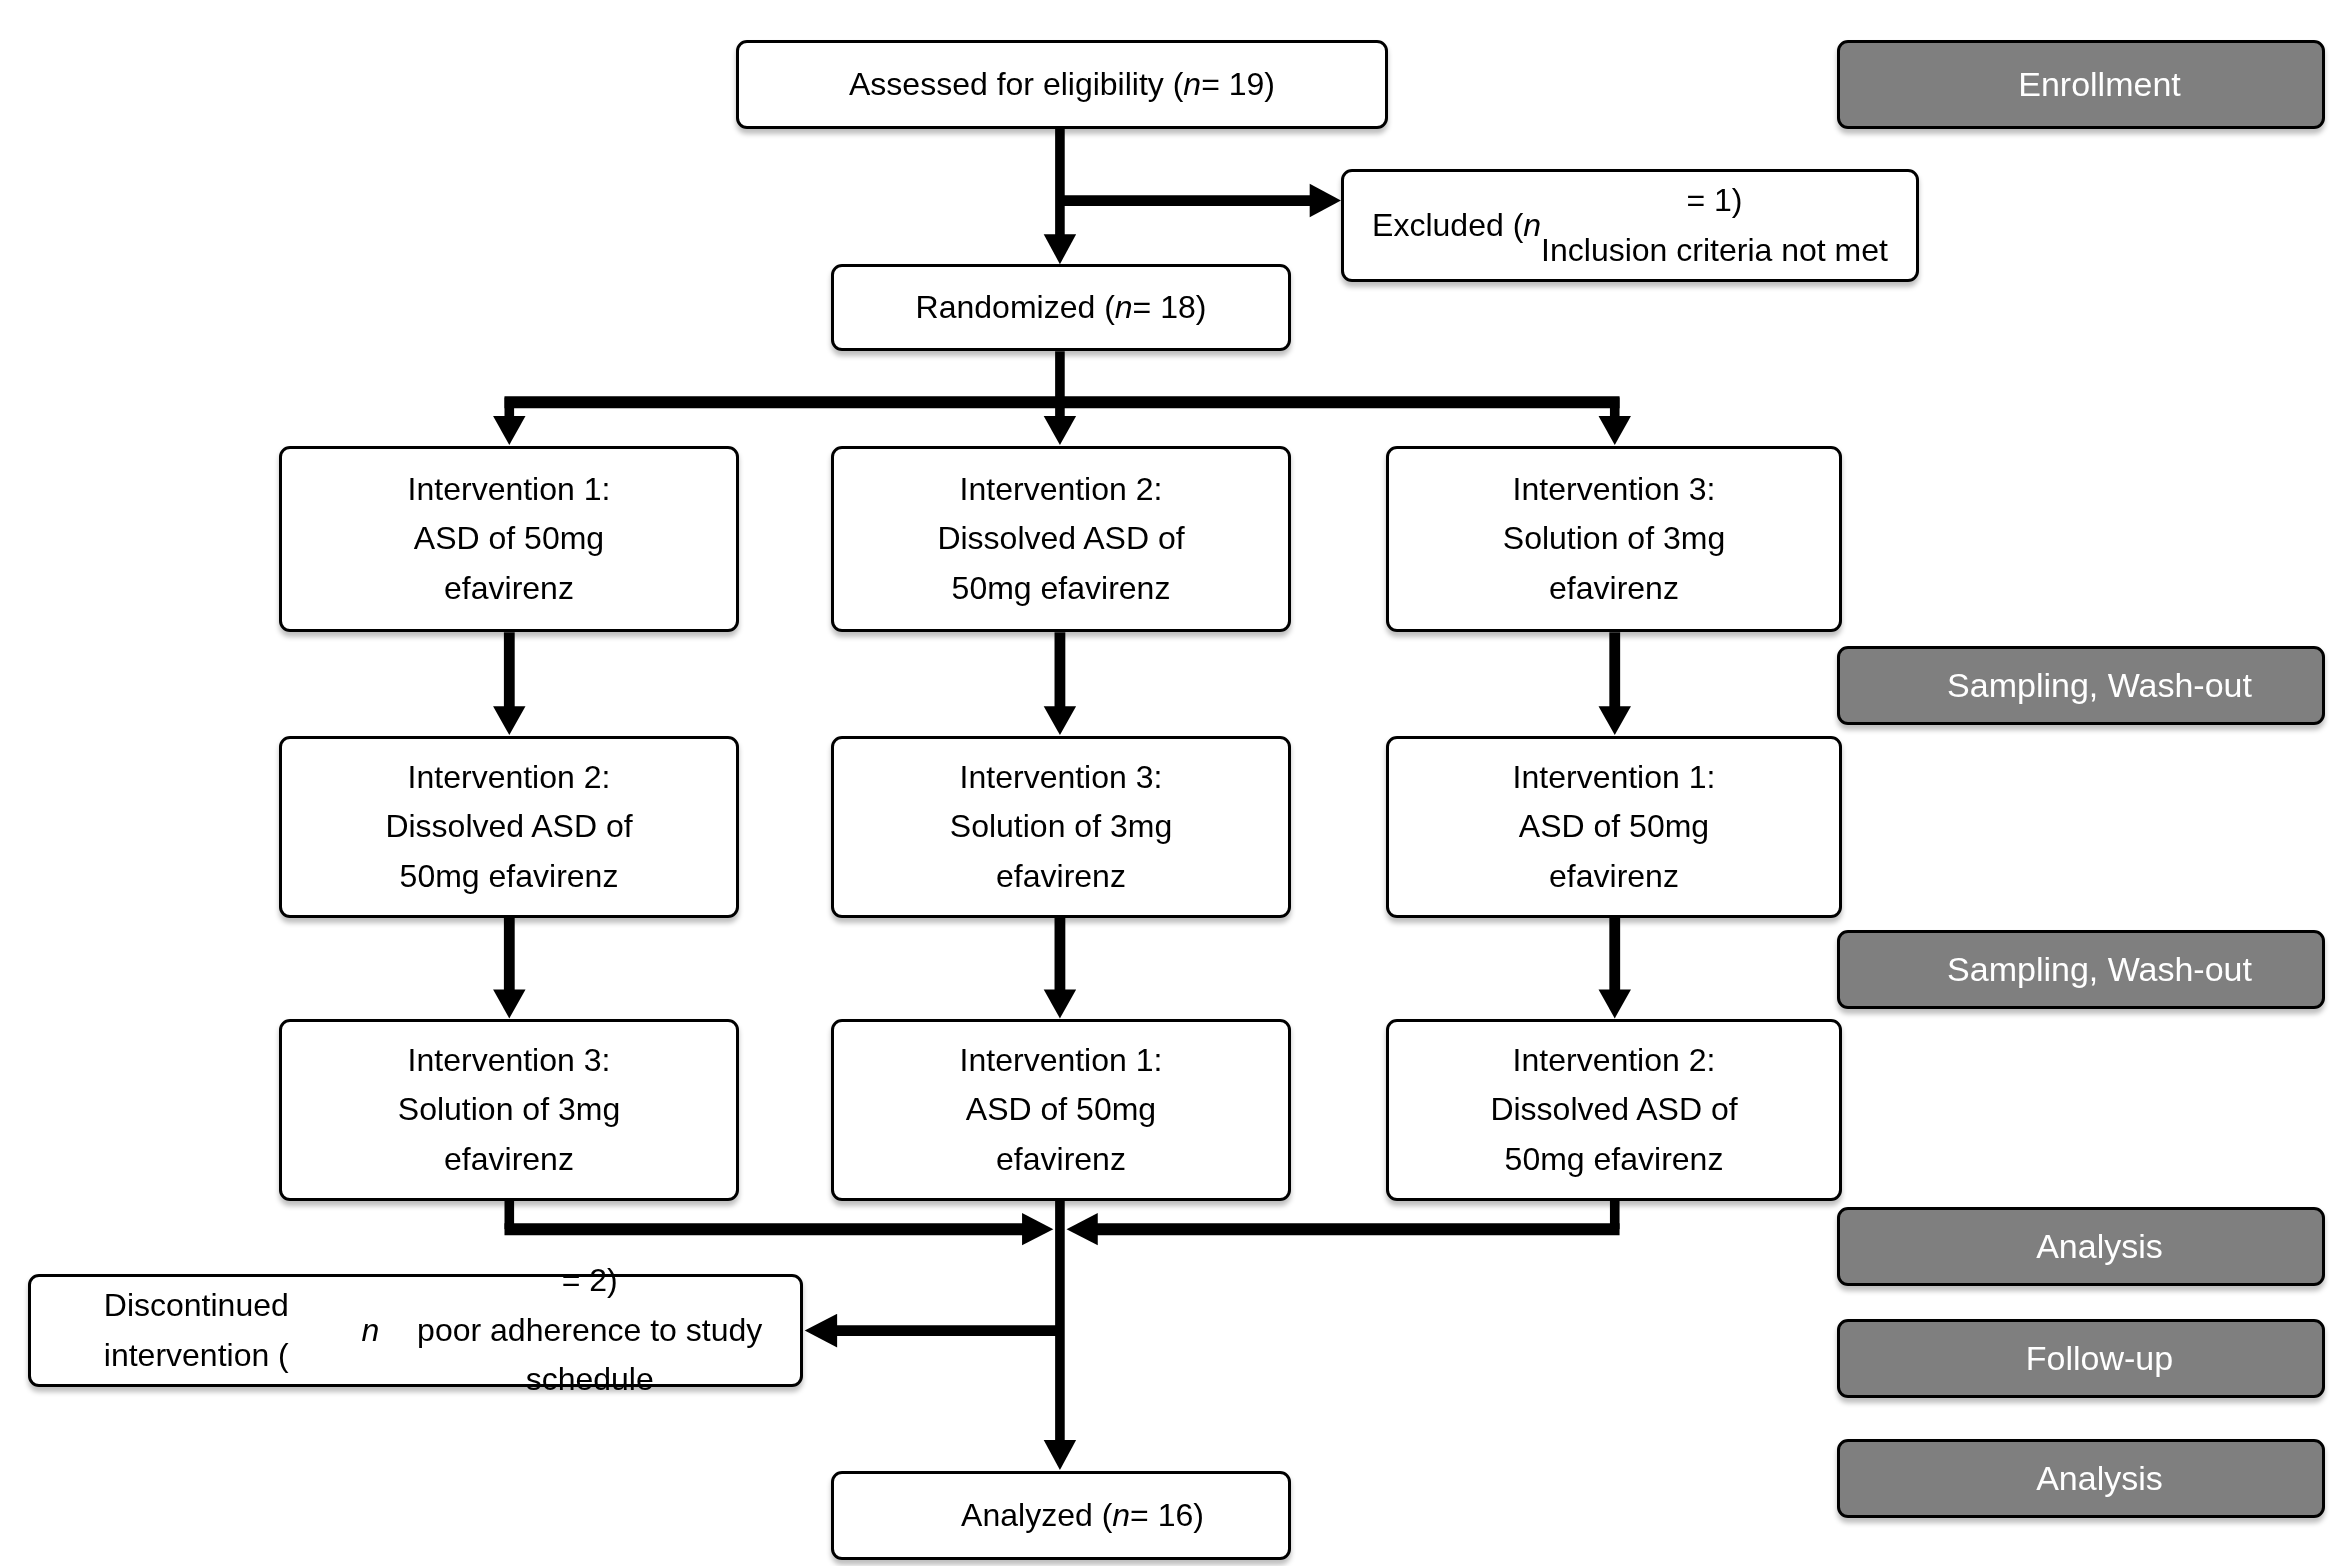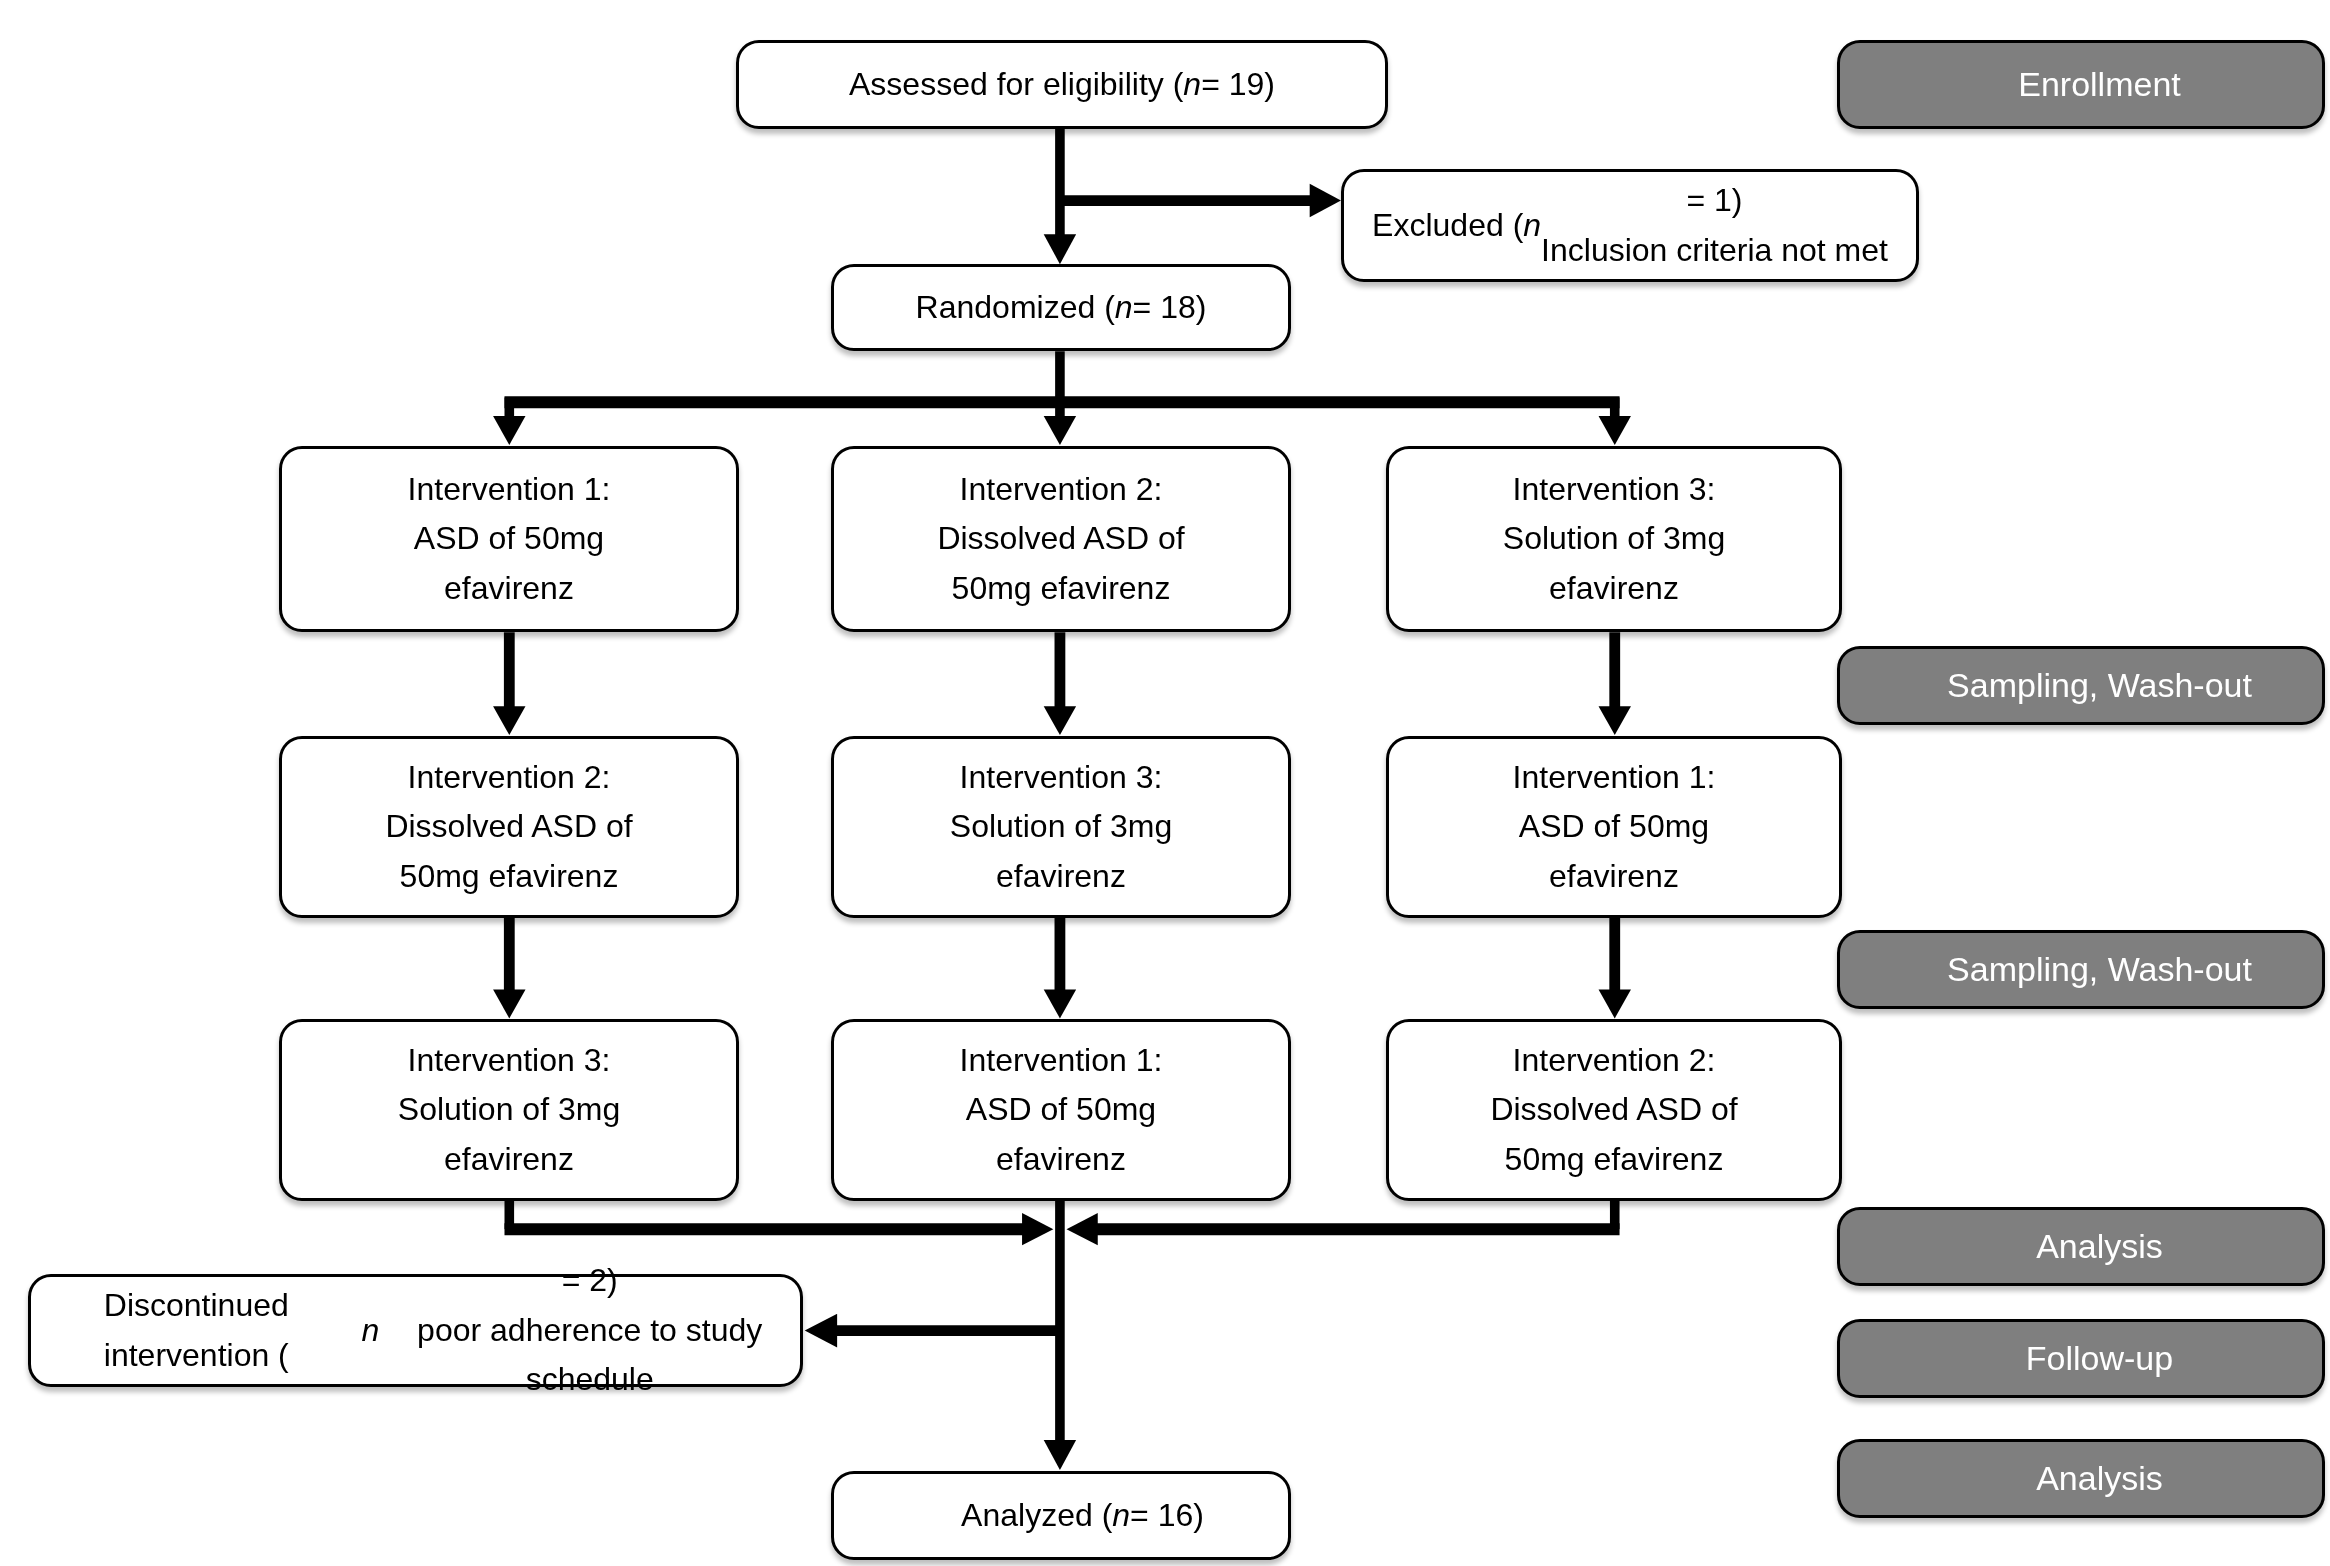--- a/index.html
+++ b/index.html
@@ -21,21 +21,21 @@
     left: 0; top: 0;
     width: 2330px; height: 1566px;
   }
   #arrow-layer line   { stroke: var(--line, #000); }
   #arrow-layer polygon{ fill:   var(--line, #000); }
   .box {
     position: absolute;
     box-sizing: border-box;
     background: var(--box-bg, #ffffff);
     border: 3.6px solid var(--box-border, #000000);
-    border-radius: 23px;
+    border-radius: 11px;
     display: flex;
     align-items: center;
     justify-content: center;
     text-align: center;
     white-space: pre-line;
     font-size: 32px;
     line-height: 1.55;
     box-shadow: 0 4.2px 4.8px rgba(0,0,0,0.25);
   }
   .stage {

